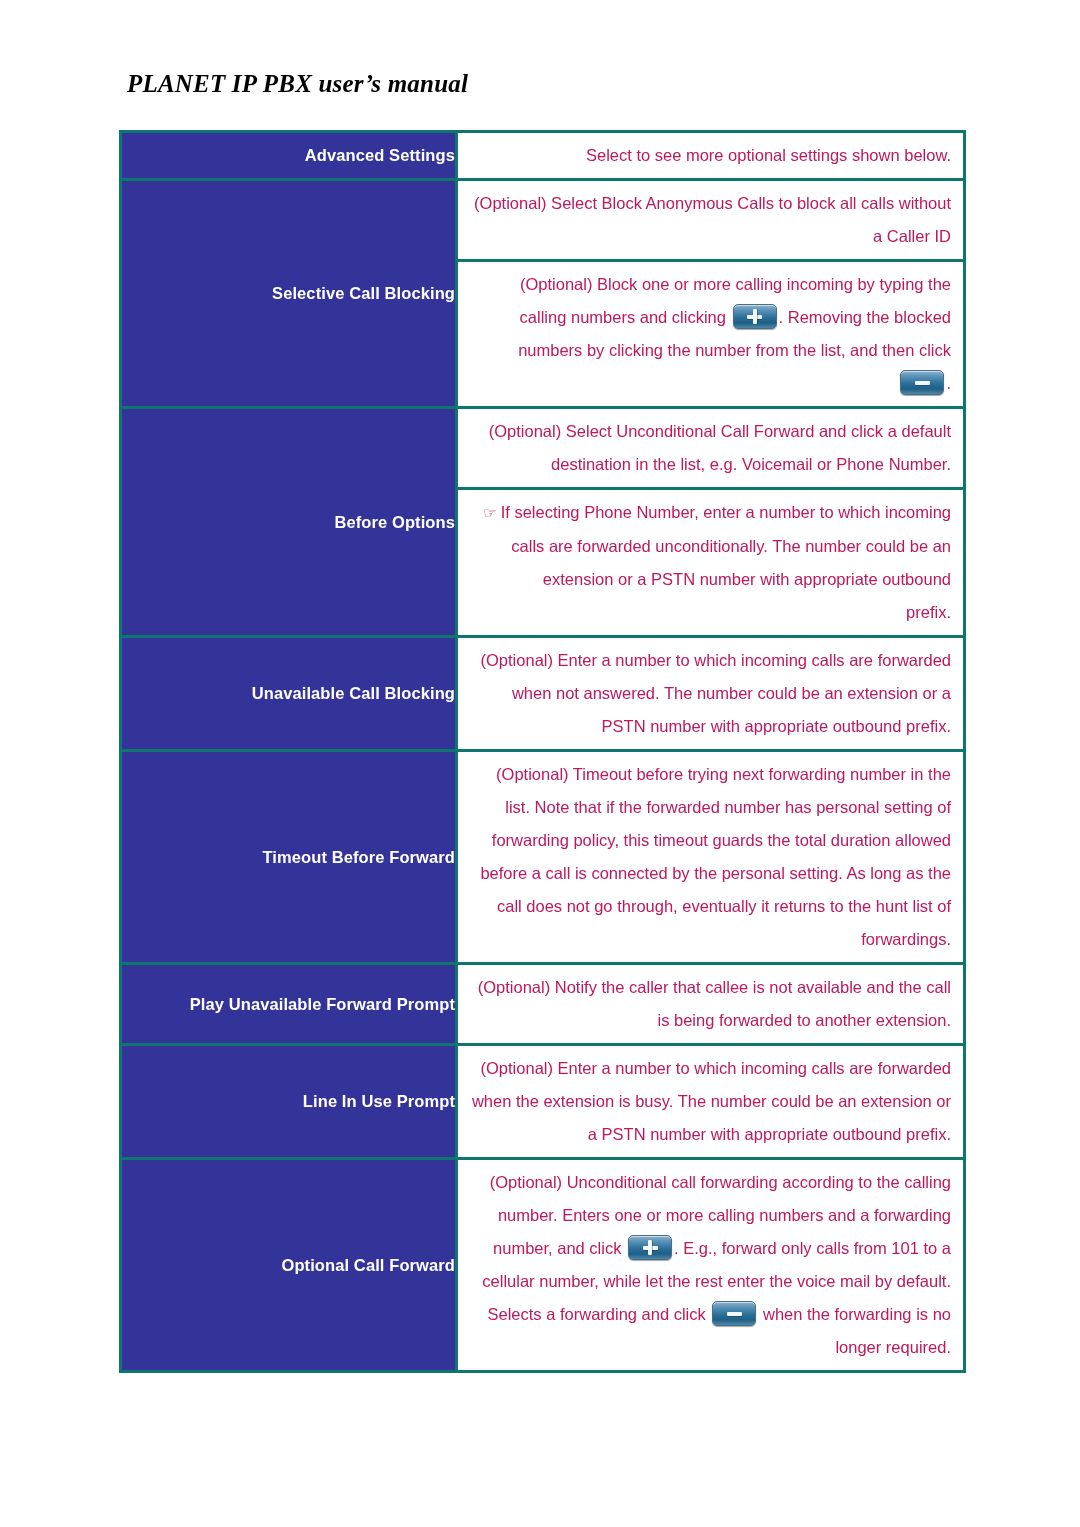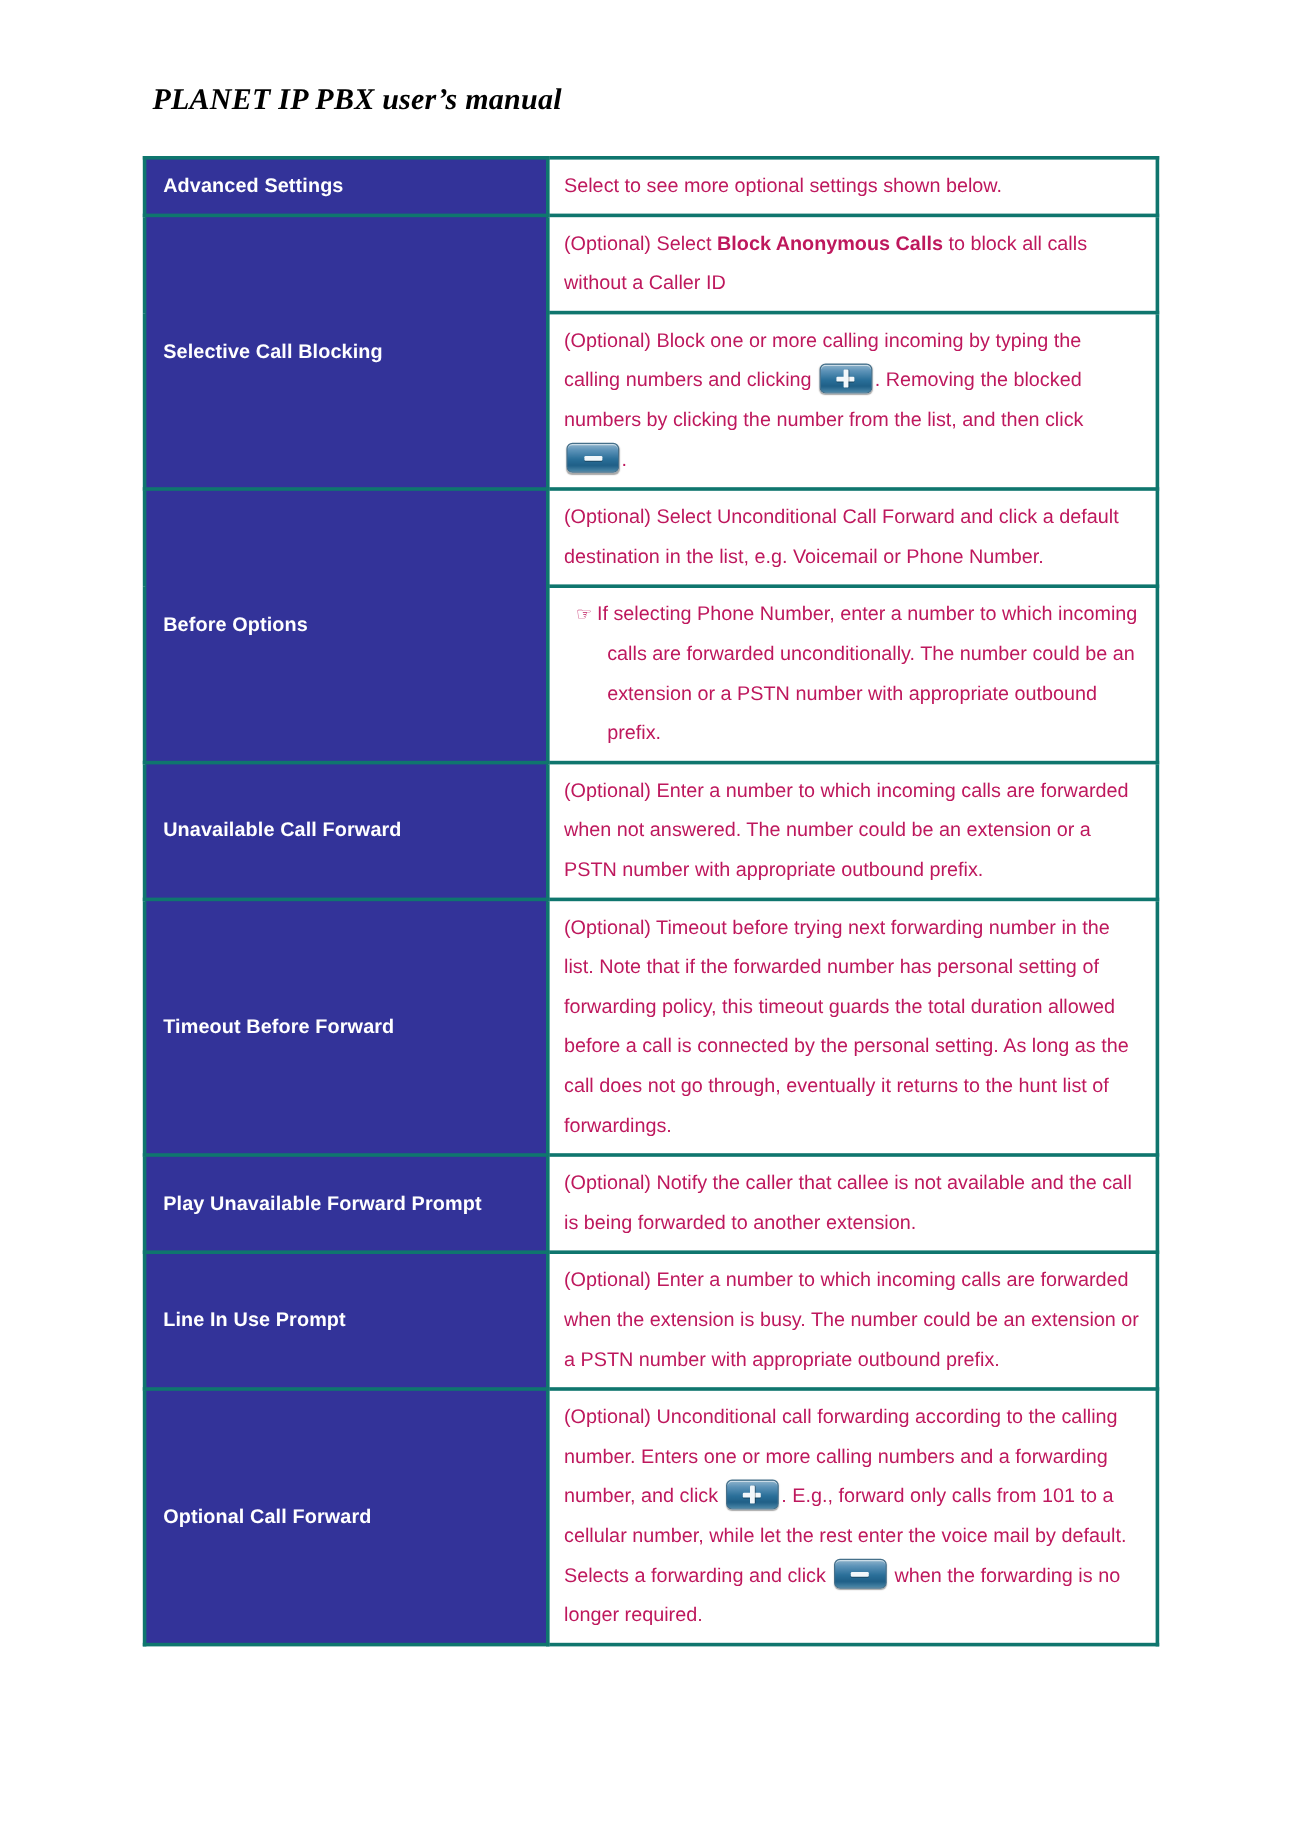--- a/index.html
+++ b/index.html
@@ -13,20 +13,21 @@
     height: 1527px;
     font-family: "Liberation Sans", sans-serif;
     color: #000000;
     overflow: hidden;
   }
   .page {
     position: relative;
     width: 1080px;
     height: 1527px;
     box-sizing: border-box;
+    text-align: right;
   }
   .page-header {
     position: absolute;
     left: 127px;
     top: 70px;
     font-family: "Liberation Serif", serif;
     font-style: italic;
     font-weight: bold;
     font-size: 25px;
     letter-spacing: 0.2px;
@@ -71,21 +72,21 @@
   }
   .hang {
     padding-left: 36px;
     text-indent: -26px;
   }
   .hand-icon {
     font-family: "DejaVu Sans", sans-serif;
     font-size: 15px;
     padding-right: 4px;
   }
-  .bold-inline { font-weight: bold; margin-top: 44px; }
+  .bold-inline { font-weight: normal; margin-top: 44px; }
 
   
   .btn-glyph {
     display: inline-block;
     width: 42px;
     height: 23px;
     border-radius: 5px;
     vertical-align: -6px;
     margin: 0 2px;
     position: relative;
@@ -162,21 +163,21 @@
           <td class="desc-cell">
             <p>(Optional) Select Unconditional Call Forward and click a default destination in the list, e.g. Voicemail or Phone Number.</p>
           </td>
         </tr>
         <tr>
           <td class="desc-cell">
             <p class="hang"><span class="hand-icon">☞</span><span>If selecting Phone Number, enter a number to which incoming calls are forwarded unconditionally. The number could be an extension or a PSTN number with appropriate outbound prefix.</span></p>
           </td>
         </tr>
         <tr>
-          <td class="label-cell"><span>Unavailable Call Forward</span></td>
+          <td class="label-cell"><span>Unavailable Call Blocking</span></td>
           <td class="desc-cell">
             <p>(Optional) Enter a number to which incoming calls are forwarded when not answered. The number could be an extension or a PSTN number with appropriate outbound prefix.</p>
           </td>
         </tr>
         <tr>
           <td class="label-cell"><span>Timeout Before Forward</span></td>
           <td class="desc-cell">
             <p>(Optional) Timeout before trying next forwarding number in the list. Note that if the forwarded number has personal setting of forwarding policy, this timeout guards the total duration allowed before a call is connected by the personal setting. As long as the call does not go through, eventually it returns to the hunt list of forwardings.</p>
           </td>
         </tr>

